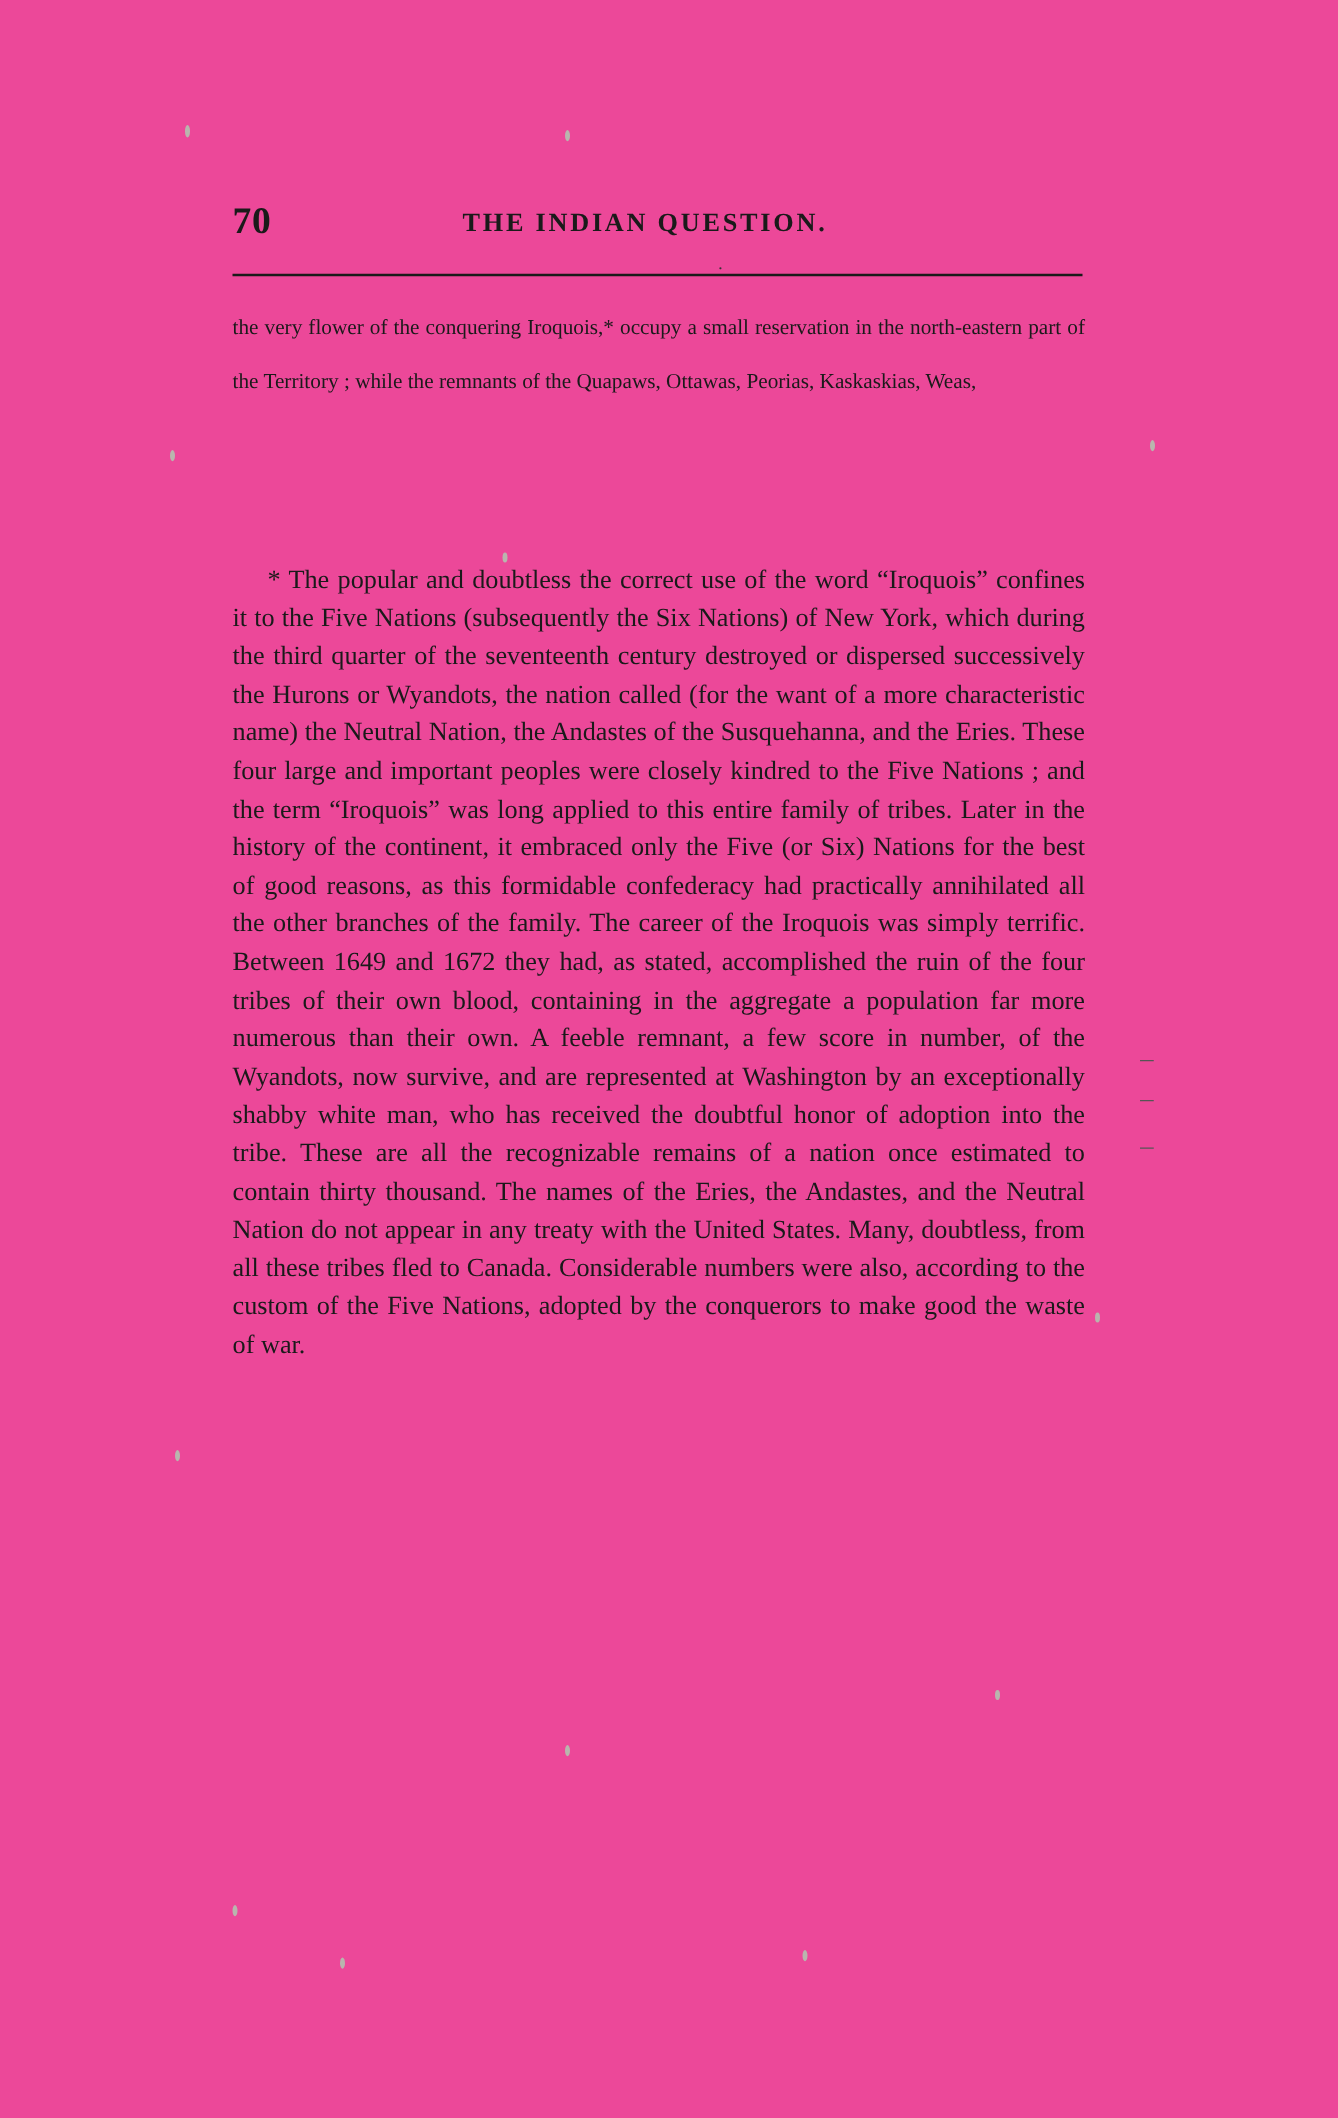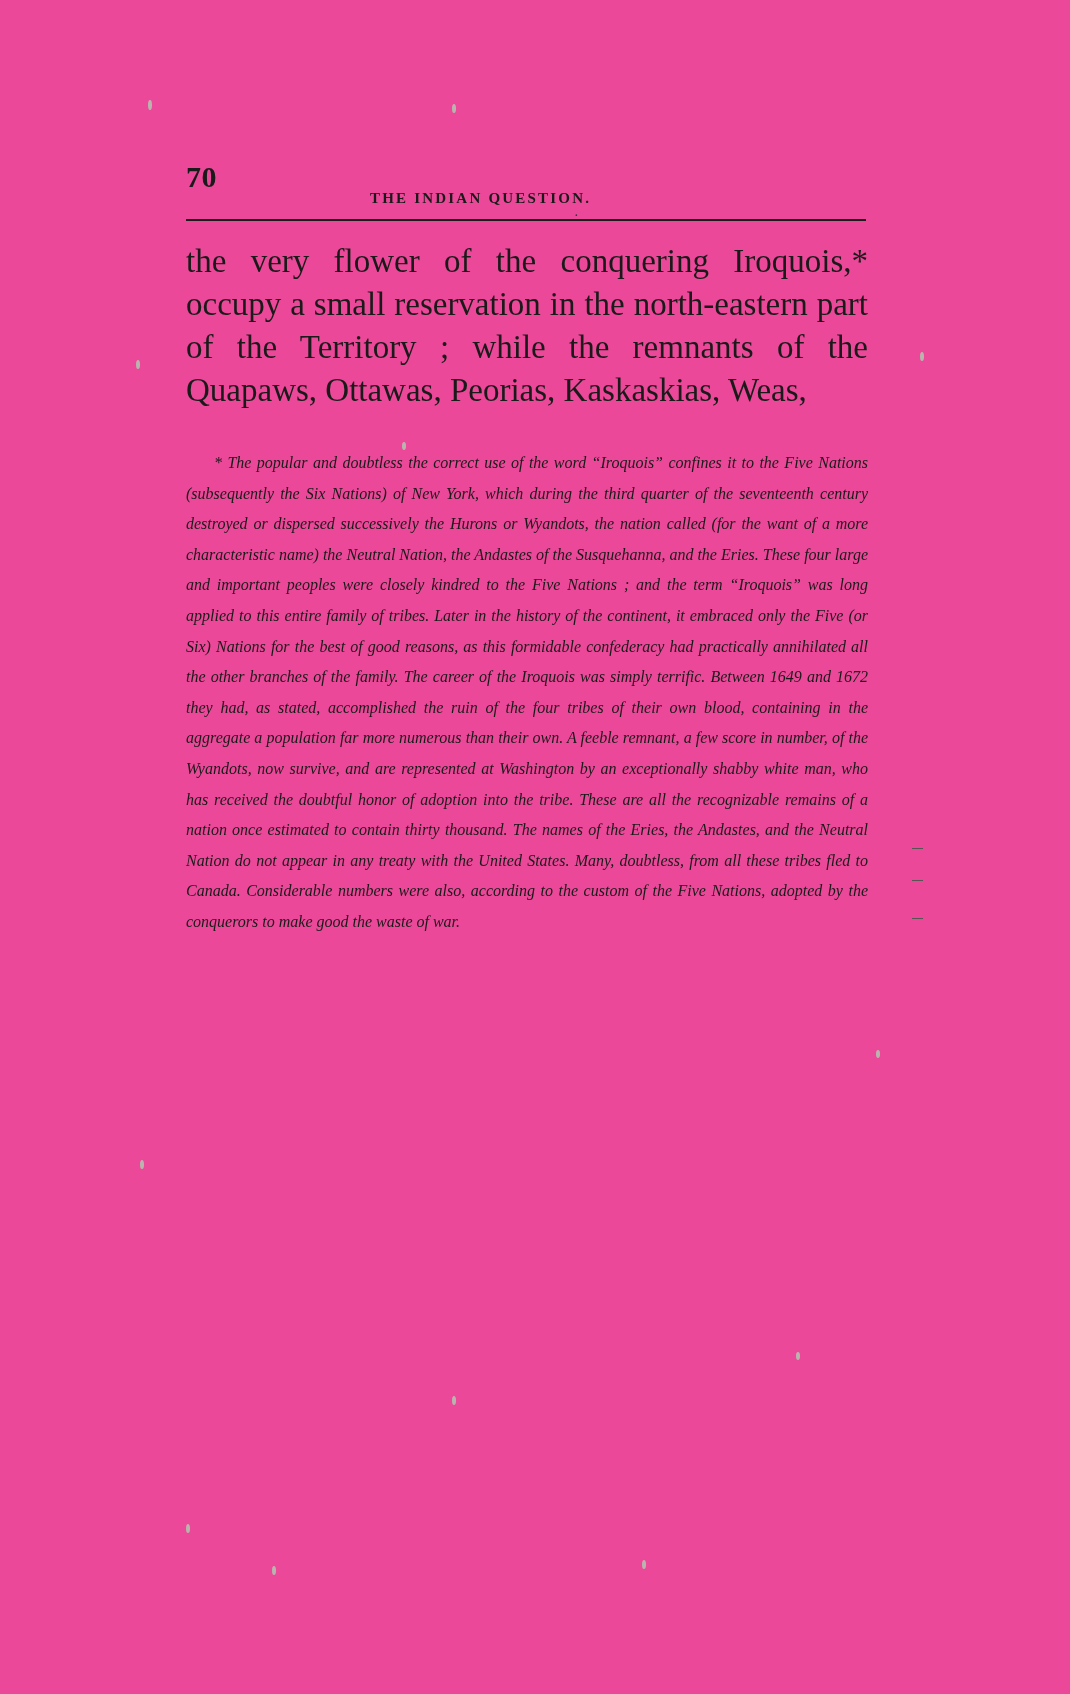--- a/index.html
+++ b/index.html
@@ -34,24 +34,23 @@
     left: 0;
     top: 0;
     font-size: 30px;
     font-weight: bold;
     letter-spacing: 0.5px;
   }
   .running-title {
     position: absolute;
     left: 184px;
     top: 6px;
-    font-size: 15px;
+    font-size: 21px;
     font-weight: bold;
     letter-spacing: 2.2px;
-    margin-top: 24px;
   }
   .rule {
     position: absolute;
     left: 186px;
     top: 219px;
     width: 680px;
     height: 0;
     border-top: 2px solid #1a1a1a;
   }
   .rule-dot {
@@ -59,38 +58,37 @@
     left: 574px;
     top: 208px;
     font-size: 14px;
     color: #333;
   }
   .body-text {
     position: absolute;
     left: 186px;
     top: 240px;
     width: 682px;
-    font-size: 33px;
+    font-size: 17px;
     line-height: 43px;
     text-align: justify;
     text-justify: inter-word;
   }
   .body-text p {
     margin: 0;
   }
   .footnote {
     position: absolute;
     left: 186px;
     top: 448px;
     width: 682px;
-    font-size: 16px;
+    font-size: 21px;
     line-height: 30.6px;
     text-align: justify;
     text-justify: inter-word;
-    font-style: italic;
   }
   .footnote p {
     margin: 0;
   }
   .footnote p.indent {
     text-indent: 28px;
   }
   .margin-marks {
     position: absolute;
     left: 912px;

